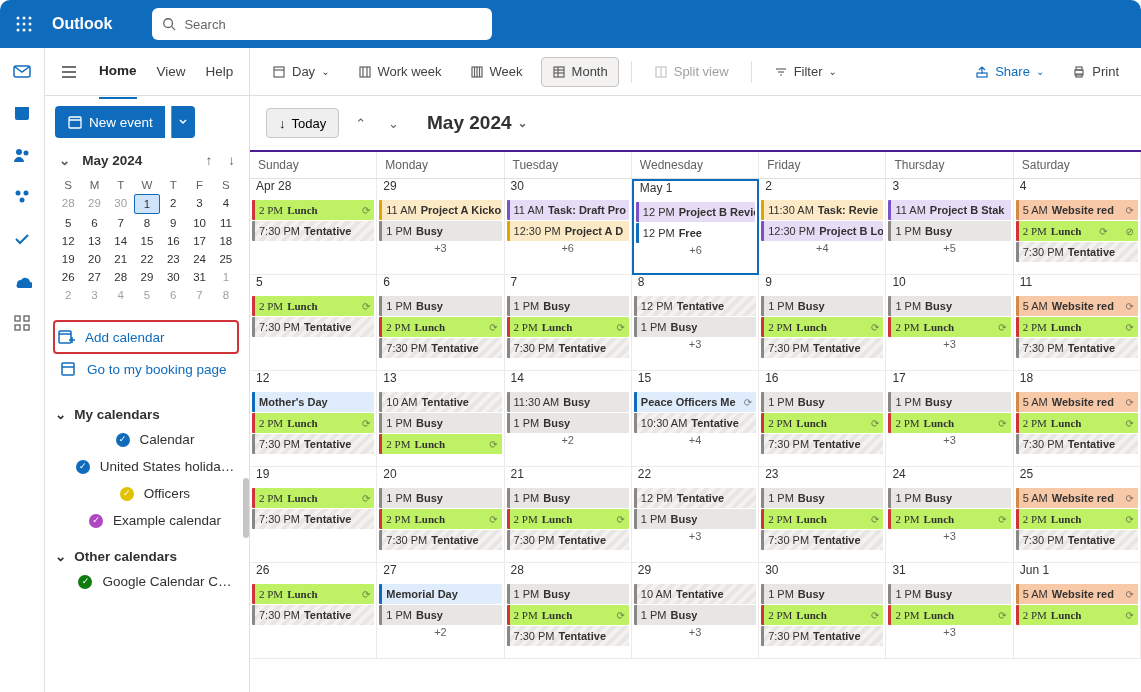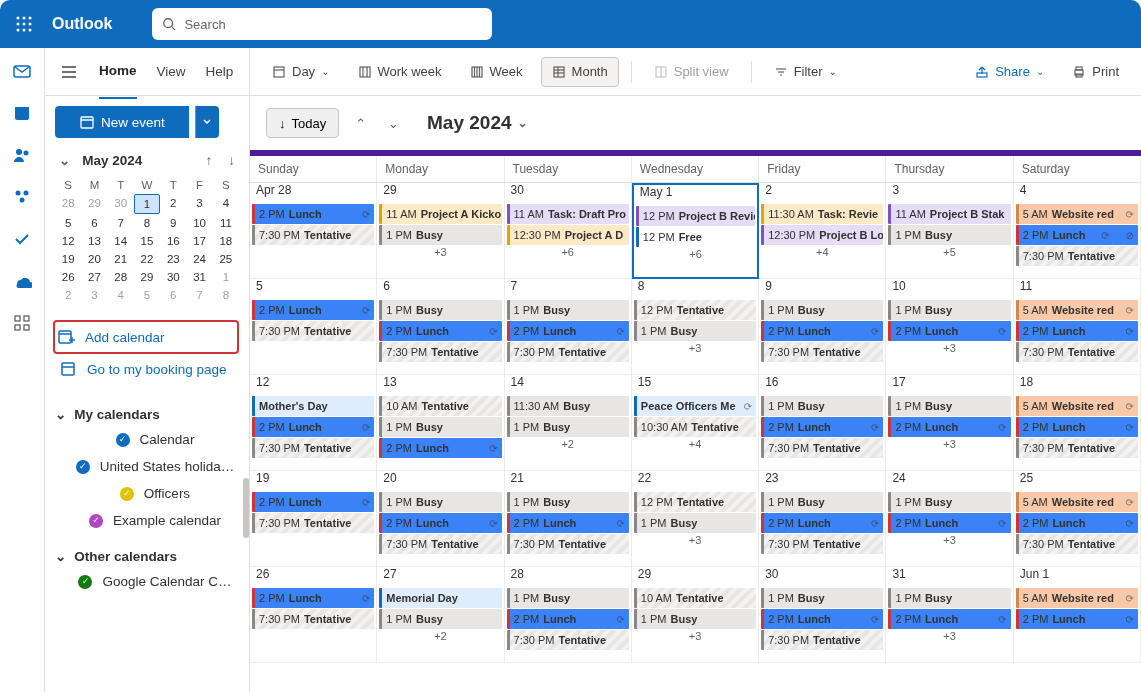--- a/index.html
+++ b/index.html
@@ -13,21 +13,21 @@
 .rail { width: 45px; border-right: 1px solid #e1dfdd; display: flex; flex-direction: column; align-items: center; padding-top: 10px; gap: 16px; }
 .rail-item { width: 26px; height: 26px; display: flex; align-items: center; justify-content: center; border-radius: 4px; color: #0F6CBD; }
 .rail-item.active { color:#0F6CBD; }
 .sidebar { width: 205px; border-right: 1px solid #e1dfdd; display:flex; flex-direction:column; position: relative;}
 .sidebar-top { display:flex; align-items:center; height: 48px; border-bottom: 1px solid #e1dfdd; }
 .hamburger { width: 48px; display:flex; align-items:center; justify-content:center;}
 .tabs { display:flex; gap: 20px; padding-left: 6px;}
 .tab { height: 54px; display:flex; align-items:center; font-size: 13.5px; color: #424242;}
 .tab.active { border-bottom: 2px solid #0F6CBD; font-weight:600; color: #242424;}
 .side-actions { padding: 10px 10px 6px 10px; display:flex; gap:6px; align-items:center;}
-.new-event-btn { background:#0F6CBD; color:#fff; border:none; height:32px; border-radius:4px 0 0 4px; display:flex; align-items:center; gap:6px; padding:0 24px; font-size:13.5px;}
+.new-event-btn { background:#0F6CBD; color:#fff; border:none; height:32px; border-radius:4px 0 0 4px; display:flex; align-items:center; gap:6px; padding:0 12px; font-size:13.5px;}
 .new-event-dd { background:#0F6CBD; color:#fff; width:24px; height:32px; border-radius:0 4px 4px 0; display:flex; align-items:center; justify-content:center; border-left:1px solid rgba(255,255,255,0.3);}
 .mini-cal { padding: 6px 10px 8px 10px; }
 .mini-cal-head { display:flex; align-items:center; gap:8px; margin-bottom:6px; font-size:13.5px; font-weight:600;}
 .mini-cal-head .spacer { flex:1;}
 .mini-chev { color:#616161; padding:2px 4px;}
 .mini-grid { display:grid; grid-template-columns: repeat(7, 1fr); gap:0; text-align:center; font-size:11.5px;}
 .mini-grid .dow { color:#616161; padding:3px 0;}
 .mini-grid .dnum { padding:3px 0; color:#323130;}
 .mini-grid .dnum.out { color:#a19f9d;}
 .mini-grid .dnum.today { background:#cfe4fa; border:1px solid #0F6CBD; border-radius:2px;}
@@ -49,35 +49,35 @@
 .tbtn.share { color:#0F6CBD;}
 .sep { width:1px; height:22px; background:#e1dfdd; margin:0 4px;}
 .toolbar .push { margin-left:auto;}
 
 .month-head { display:flex; align-items:center; padding: 12px 16px; gap:10px;}
 .today-btn { height:30px; border:1px solid #c8c6c4; border-radius:4px; display:flex; align-items:center; gap:6px; padding: 0 12px; font-size:13px;}
 .mh-nav { color:#616161; padding:2px 6px;}
 .mh-title { font-size:19px; font-weight:600; margin-left: 12px; display:flex; align-items:center; gap:6px;}
 
 .grid-wrap{ flex:1; overflow:hidden; padding: 0 0 0 0;}
-.dow-row { display:grid; grid-template-columns: repeat(7, 1fr); border-top:6px solid #4c1d95; border-bottom:1px solid #e1dfdd; }
+.dow-row { display:grid; grid-template-columns: repeat(7, 1fr); border-top:2px solid #4c1d95; border-bottom:1px solid #e1dfdd; }
 .dow-cell { padding:6px 8px; font-size:12px; color:#616161; border-right:1px solid #edebe9;}
 .weeks { display:flex; flex-direction:column;}
 .week { display:grid; grid-template-columns: repeat(7, 1fr); }
 .day-cell { border-right:1px solid #edebe9; border-bottom:1px solid #edebe9; min-height: 96px; position:relative; padding-top: 20px; overflow:hidden;}
 .day-cell.today { border:2px solid #0F6CBD;}
 .day-num { position:absolute; top:0; left:6px; font-size:12px; color:#323130;}
 .ev { height:20px; margin:1px 2px; display:flex; align-items:center; font-size:11px; padding:0 4px; border-radius:1px; overflow:hidden; white-space:nowrap; position:relative;}
 .ev .t { font-weight:400; margin-right:4px;}
 .ev .lbl { font-weight:600;}
 .ev .ic { margin-left:auto; opacity:0.6; font-size:10px;}
 .more { text-align:center; font-size:11px; color:#616161; margin-top:1px;}
 
 
-.p-red { background:#3b82f6; border-left:3px solid #d13438; }
+.p-red { background:#bef264; border-left:3px solid #d13438;font-family:Liberation Serif, serif; }
 .p-grey { background:#e8e6e4; border-left:3px solid #8a8886;}
 .p-hash { background: repeating-linear-gradient(135deg,#e8e6e4,#e8e6e4 4px,#f3f2f1 4px,#f3f2f1 8px); border-left:3px solid #8a8886;}
 .p-amber { background:#fce9c5; border-left:3px solid #e0a300;}
 .p-purple { background:#e6dcf6; border-left:3px solid #7a52c7;}
 .p-blue { background:#deecfb; border-left:3px solid #0F6CBD;}
 .p-bluebar { background:#fff; border-left:3px solid #0F6CBD;}
 .p-orange { background:#f8c9a8; border-left:3px solid #d18b47;}
 
 svg { flex-shrink:0; }
 </style>

